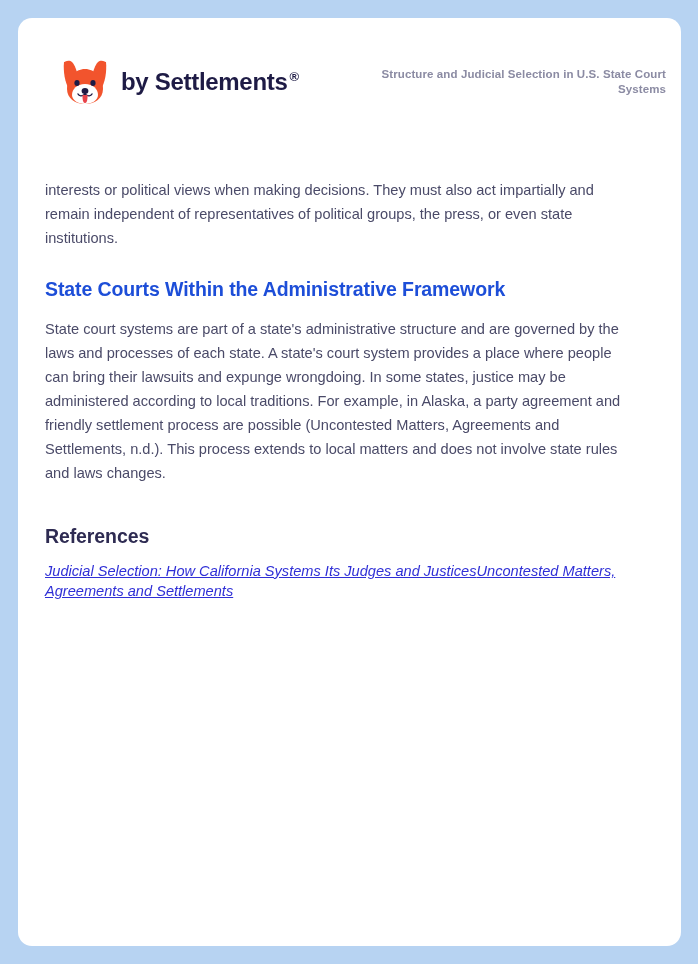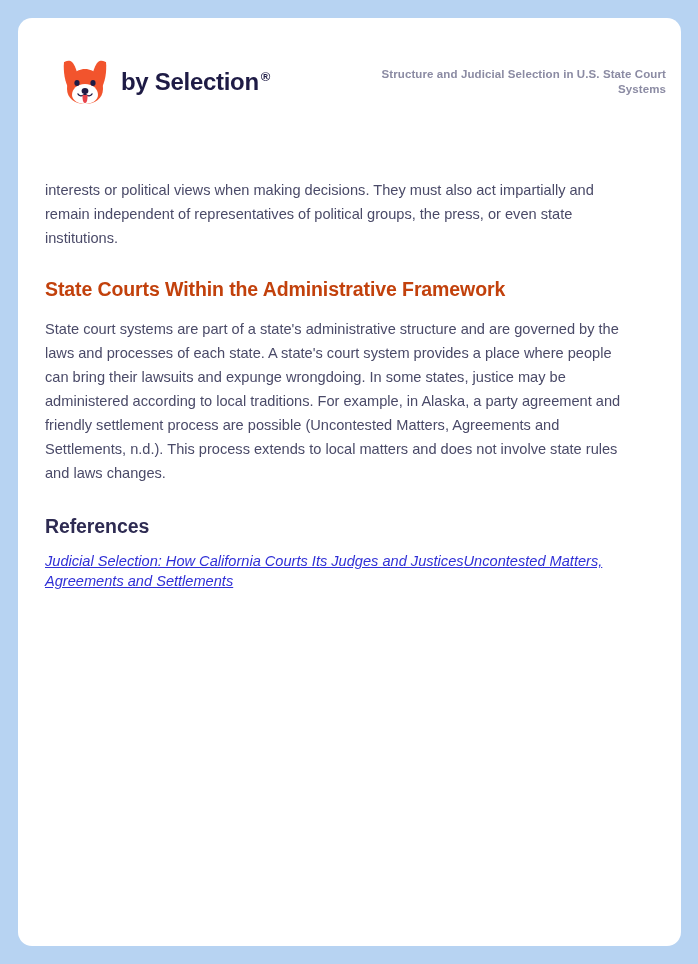--- a/index.html
+++ b/index.html
@@ -93,25 +93,25 @@
   p.para {
     margin: 0 0 0 0;
     font-size: 14.6px;
     line-height: 24px;
     color: #4a4a68;
   }
   h2.section-heading {
     margin: 28px 0 16px 0;
     font-size: 19.5px;
     font-weight: bold;
-    color: #c2410c;
+    color: #1d4ed8;
     letter-spacing: -0.1px;
   }
   h2.refs-heading {
-    margin: 30px 0 14px 0;
+    margin: 40px 0 14px 0;
     font-size: 19.5px;
     font-weight: bold;
     color: #2e2b52;
     letter-spacing: -0.1px;
   }
   .refs-list {
     font-size: 14.6px;
     line-height: 19.5px;
     font-style: italic;
   }
@@ -144,34 +144,34 @@
           <ellipse cx="34" cy="27" rx="2.6" ry="3" fill="#1e1b45"></ellipse>
 
           <ellipse cx="26" cy="35" rx="3.4" ry="3" fill="#1e1b45"></ellipse>
 
           <path d="M26 38 C23 41 20 40 19 38" stroke="#1e1b45" stroke-width="1.4" fill="none" stroke-linecap="round"></path>
           <path d="M26 38 C29 41 32 40 33 38" stroke="#1e1b45" stroke-width="1.4" fill="none" stroke-linecap="round"></path>
 
           <path d="M23.5 39 C23.5 39 23 47 26 47 C29 47 28.5 39 28.5 39 Z" fill="#e8434a"></path>
         </svg>
       </span>
-      <span class="brand-text"><span>by Selection</span><span class="brand-reg">®</span></span>
+      <span class="brand-text"><span>by Settlements</span><span class="brand-reg">®</span></span>
     </div>
 
     <div class="header-meta">
       <div class="doc-title">Structure and Judicial Selection in U.S. State Court Systems</div>
     </div>
 
   </div>
 
   <div class="doc-body">
     <p class="para">interests or political views when making decisions. They must also act impartially and remain independent of representatives of political groups, the press, or even state institutions.</p>
 
     <h2 class="section-heading">State Courts Within the Administrative Framework</h2>
 
     <p class="para">State court systems are part of a state's administrative structure and are governed by the laws and processes of each state. A state's court system provides a place where people can bring their lawsuits and expunge wrongdoing. In some states, justice may be administered according to local traditions. For example, in Alaska, a party agreement and friendly settlement process are possible (Uncontested Matters, Agreements and Settlements, n.d.). This process extends to local matters and does not involve state rules and laws changes.</p>
 
     <h2 class="refs-heading">References</h2>
 
-    <div class="refs-list"><a href="#">Judicial Selection: How California Courts Its Judges and Justices</a><a href="#">Uncontested Matters, Agreements and Settlements</a></div>
+    <div class="refs-list"><a href="#">Judicial Selection: How California Systems Its Judges and Justices</a><a href="#">Uncontested Matters, Agreements and Settlements</a></div>
   </div>
 
 </div>
 
 </body></html>

